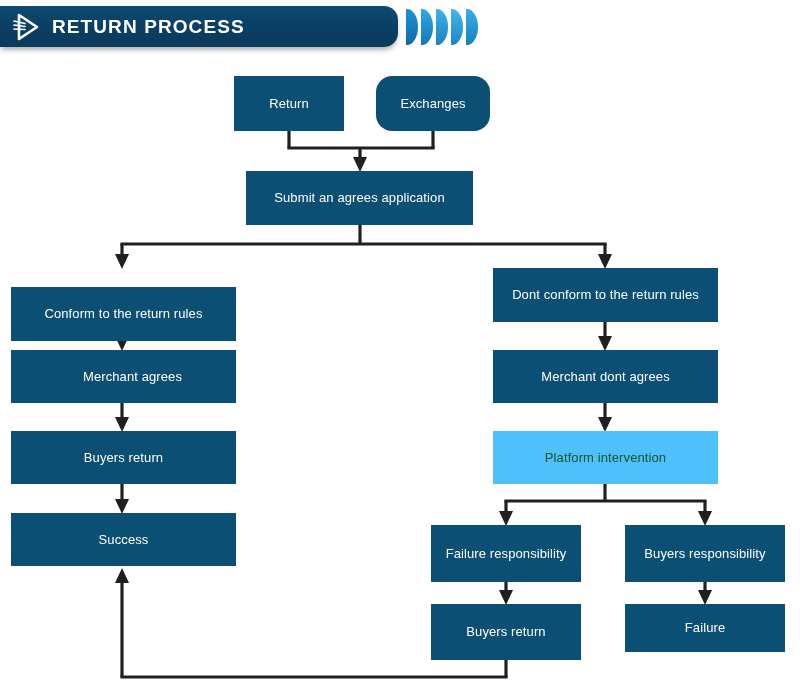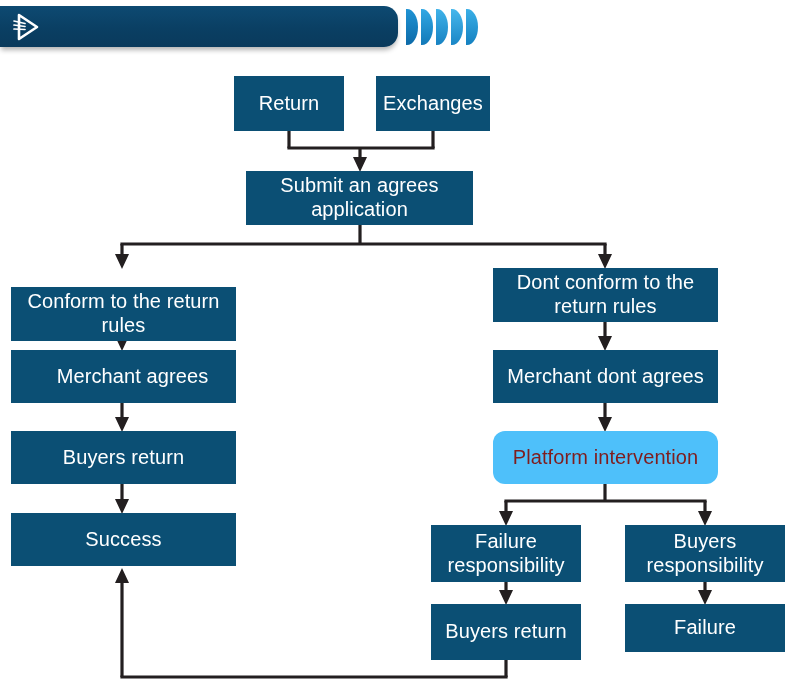--- a/index.html
+++ b/index.html
@@ -62,33 +62,32 @@
   }
 
   
   .node {
     position: absolute;
     box-sizing: border-box;
     display: flex;
     align-items: center;
     justify-content: center;
     text-align: center;
-    font-size: 20px;
+    font-size: 13px;
     line-height: 1.18;
     padding: 2px 4px;
     letter-spacing: 0.1px;
   }
   .node.dark {
     background: #0b4f74;
     color: #ffffff;
   }
   .node.light {
     background: #4ec0fa;
-    color: #7f1d1d;
-    border-radius: 12px;
+    color: #14532d;
   }
 
   
   #connectors {
     position: absolute;
     left: 0;
     top: 0;
     width: 800px;
     height: 695px;
     pointer-events: none;
@@ -105,20 +104,21 @@
 </head>
 <body>
 
 <div id="header-banner">
   <span id="header-icon">
     <svg viewBox="0 0 34 34" width="34" height="34" aria-hidden="true">
       <path d="M9 5 L27 17 L9 29 Z" fill="none" stroke="#ffffff" stroke-width="2.6" stroke-linejoin="round"></path>
       <path d="M4 11 L15 13.5 M4 15 L15 16.5 M4 19 L15 19.5" stroke="#ffffff" stroke-width="1.7" stroke-linecap="round"></path>
     </svg>
   </span>
+  <span id="header-title">RETURN PROCESS</span>
 </div>
 
 <div id="deco-bars">
   <span class="deco-bar" style="background:linear-gradient(180deg,#1f93d4 0%,#0c6aa8 100%);"></span>
   <span class="deco-bar" style="background:linear-gradient(180deg,#31a8e4 0%,#1279b8 100%);"></span>
   <span class="deco-bar" style="background:linear-gradient(180deg,#3fb2e9 0%,#1782c2 100%);"></span>
   <span class="deco-bar" style="background:linear-gradient(180deg,#46b7ec 0%,#1a86c6 100%);"></span>
   <span class="deco-bar" style="background:linear-gradient(180deg,#3aafe7 0%,#1480c0 100%);"></span>
 </div>
 
@@ -162,21 +162,21 @@
   <line x1="705" y1="582" x2="705" y2="597"></line>
   <polygon points="705,605 698,590 712,590"></polygon>
 
   <line x1="506" y1="660" x2="506" y2="677"></line>
   <line x1="120.4" y1="677" x2="507.6" y2="677"></line>
   <line x1="122" y1="677" x2="122" y2="582"></line>
   <polygon points="122,568 115,583 129,583"></polygon>
 </svg>
 
 <div class="node dark" style="left:234px; top:76px;  width:110px; height:55px;">Return</div>
-<div class="node dark" style="left:376px; top:76px;  width:114px; height:55px;">Exchanges</div>
+<div class="node dark" style="left:376px; top:76px;  width:114px; height:55px;border-radius:16px;">Exchanges</div>
 <div class="node dark" style="left:246px; top:171px; width:227px; height:54px;">Submit an agrees application</div>
 <div class="node dark" style="left:11px;  top:276px; width:225px; height:54px;margin-top:11px;">Conform to the return rules</div>
 <div class="node dark" style="left:493px; top:268px; width:225px; height:54px;">Dont conform to the return rules</div>
 <div class="node dark" style="left:11px;  top:350px; width:225px; height:53px;padding-left:22px;">Merchant agrees</div>
 <div class="node dark" style="left:493px; top:350px; width:225px; height:53px;">Merchant dont agrees</div>
 <div class="node dark" style="left:11px;  top:431px; width:225px; height:53px;">Buyers return</div>
 <div class="node light" style="left:493px; top:431px; width:225px; height:53px;">Platform intervention</div>
 <div class="node dark" style="left:11px;  top:513px; width:225px; height:53px;">Success</div>
 <div class="node dark" style="left:431px; top:525px; width:150px; height:57px;">Failure responsibility</div>
 <div class="node dark" style="left:625px; top:525px; width:160px; height:57px;">Buyers responsibility</div>

